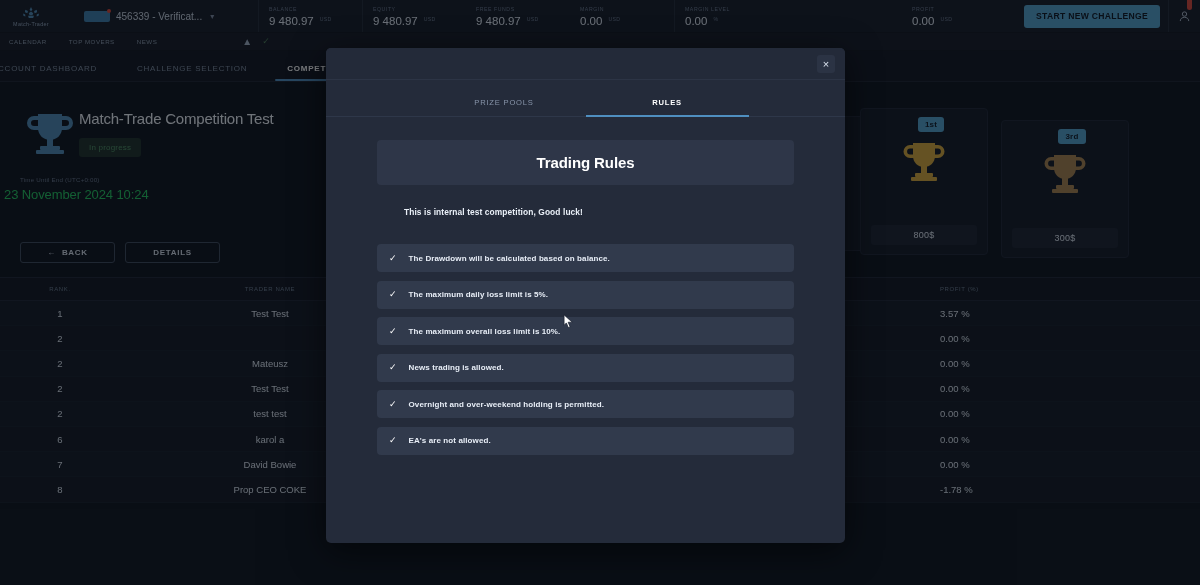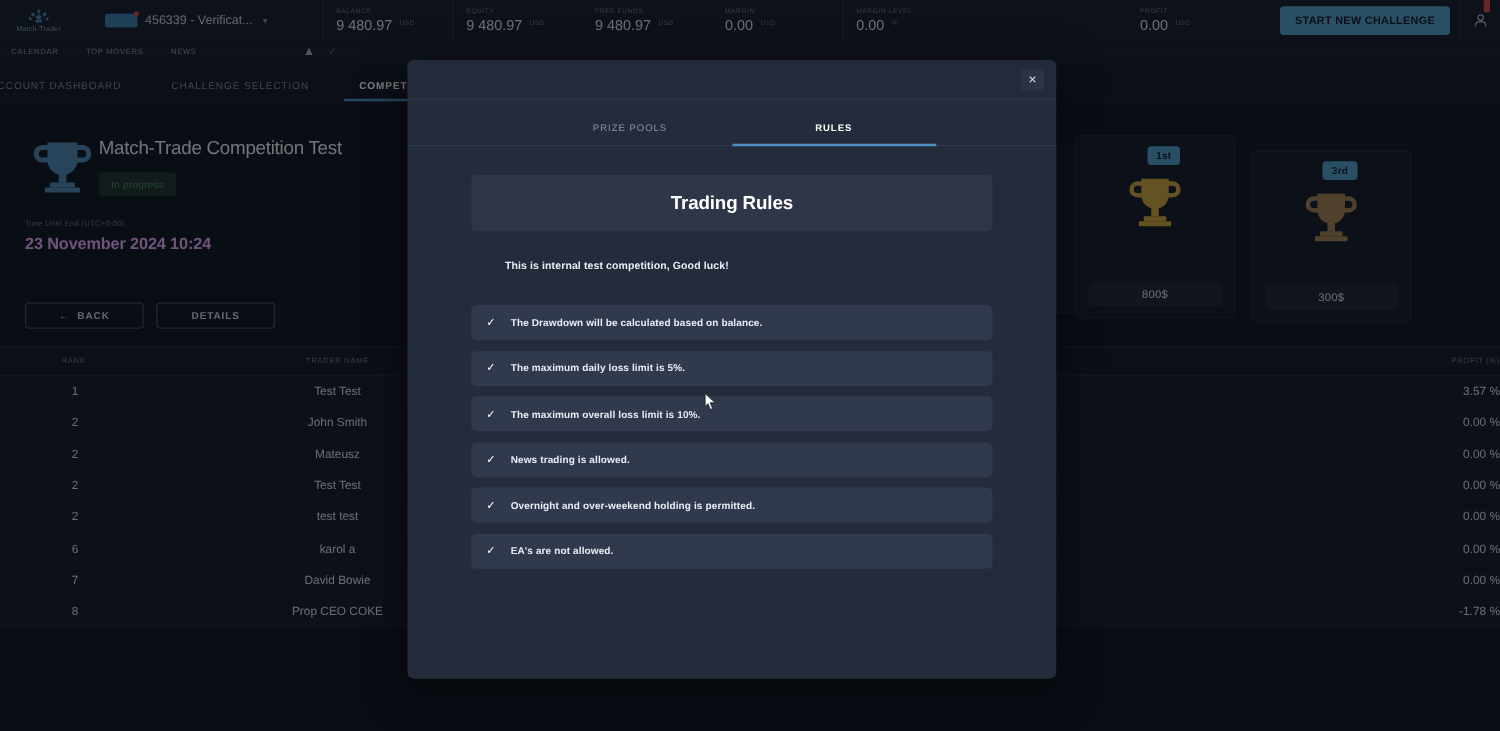--- a/index.html
+++ b/index.html
@@ -122,22 +122,22 @@
   .badge-progress {
     position: absolute; left: 79px; top: 44px;
     background: #1d3028; color: #4e8f63; font-size: 8px;
     padding: 5px 10px; border-radius: 3px; letter-spacing: .2px;
   }
   .time-label {
     position: absolute; left: 20px; top: 82px;
     font-size: 6.2px; color: #66748a; letter-spacing: .2px; white-space: nowrap;
   }
   .time-value {
-    position: absolute; left: 20px; top: 93px;
-    font-size: 13px; color: #f0abfc; font-weight: bold; letter-spacing: -.1px;
+    position: absolute; left: 4px; top: 93px;
+    font-size: 13px; color: #22c55e; font-weight: normal; letter-spacing: -.1px;
     white-space: nowrap;
   }
   .btn-row { position: absolute; left: 20px; top: 148px; display: flex; gap: 10px; }
   .ghost-btn {
     border: 1px solid #3d4a5c; background: transparent; color: #d4dde8;
     font-size: 8px; font-weight: bold; letter-spacing: .7px;
     border-radius: 3px; height: 21px; width: 95px; cursor: pointer;
     display: flex; align-items: center; justify-content: center; gap: 6px;
   }
 
@@ -169,21 +169,21 @@
     background: #10161f; border-top: 1px solid #1d2534; border-bottom: 1px solid #1d2534;
   }
   .trow {
     display: flex; height: 25.2px; align-items: center;
     border-bottom: 1px solid #161d28; background: #131a25;
   }
   .trow:nth-child(odd) { background: #121822; }
   .c-rank  { width: 120px; text-align: center; }
   .c-name  { width: 300px; text-align: center; }
   .c-mid   { flex: 1;      text-align: center; }
-  .c-prof  { width: 260px; text-align: right; }
+  .c-prof  { width: 260px; text-align: left; }
   .th {
     font-size: 6px; letter-spacing: .6px; color: #6b7a90; text-transform: uppercase;
   }
   .td { font-size: 9.5px; color: #dbe3ee; }
 
   
   .overlay {
     position: absolute; inset: 0; background: rgba(7,11,17,.55);
   }
   .modal {
@@ -401,21 +401,20 @@
       </div>
 
       <div class="trow">
         <span class="c-rank td">1</span>
         <span class="c-name td">Test Test</span>
         <span class="c-mid td">USD</span>
         <span class="c-prof td">3.57 %</span>
       </div>
       <div class="trow">
         <span class="c-rank td">2</span>
-        <span class="c-name td">John Smith</span>
         <span class="c-mid td"></span>
         <span class="c-prof td">0.00 %</span>
       </div>
       <div class="trow">
         <span class="c-rank td">2</span>
         <span class="c-name td">Mateusz</span>
         <span class="c-mid td"></span>
         <span class="c-prof td">0.00 %</span>
       </div>
       <div class="trow">

